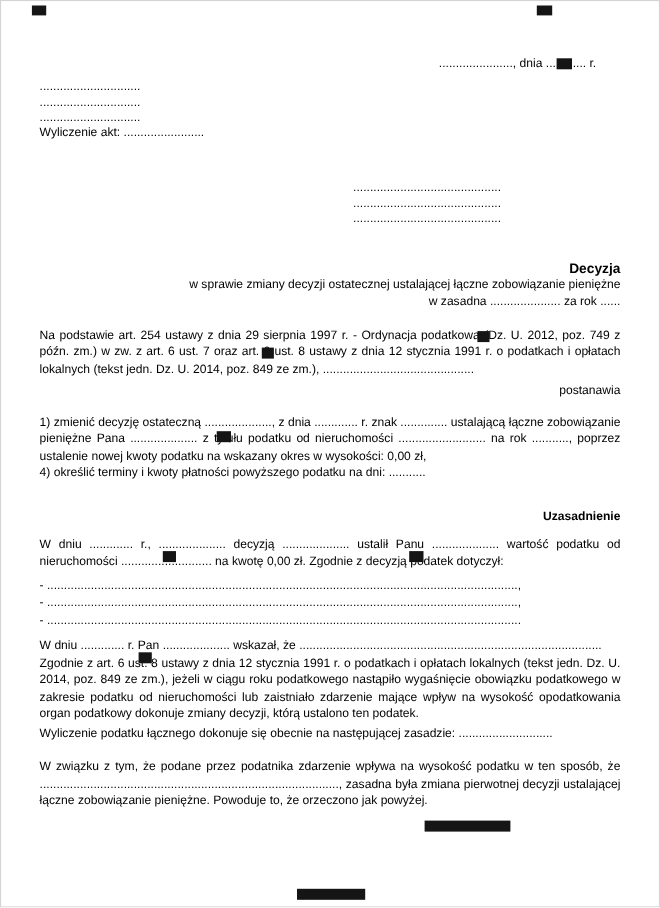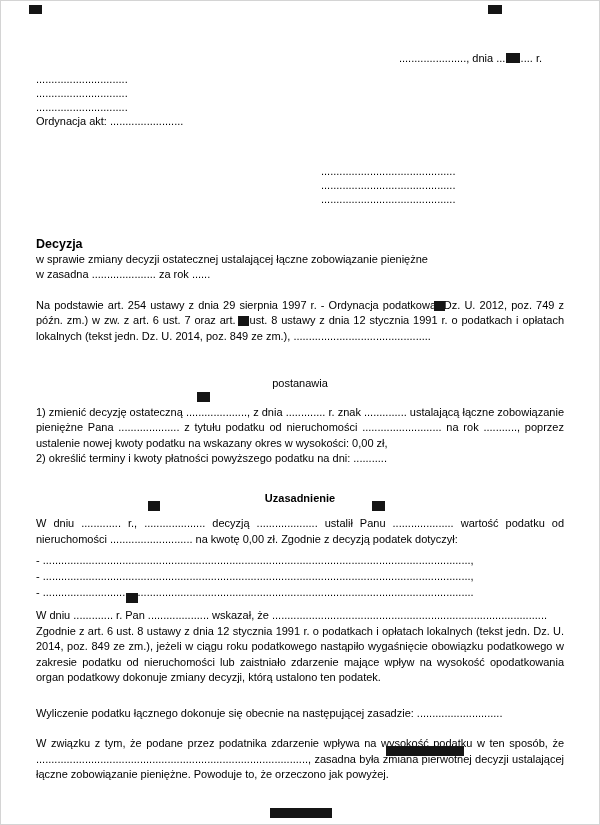--- a/index.html
+++ b/index.html
@@ -14,70 +14,70 @@
     font-size: 11px;
     line-height: 15.5px;
     color: #000000;
     overflow: hidden;
   }
   .content { padding: 0 35px; }
   .date-line { padding-top: 50px; text-align: right; padding-right: 22px; }
   .addressee { margin-top: 5px; line-height: 14px; }
   .case-number { line-height: 14px; }
   .recipient { margin-top: 36px; margin-left: 285px; line-height: 14px; }
-  .title-block { margin-top: 30px; text-align: left; }
+  .title-block { margin-top: 30px; text-align: right; }
   .title-main { font-weight: bold; font-size: 12.5px; line-height: 16px; }
   .title-sub { font-weight: normal; font-size: 11px; line-height: 15px; }
   .para { text-align: justify; }
   .p-legal { margin-top: 16px; }
-  .p-postanawia { margin-top: 32px; text-align: center; }
+  .p-postanawia { margin-top: 4px; text-align: right; }
   .p-points { margin-top: 13px; }
-  .h-uzasadnienie { margin-top: 24px; text-align: center; font-weight: bold; }
+  .h-uzasadnienie { margin-top: 24px; text-align: right; font-weight: bold; }
   .p-ustalil { margin-top: 10px; }
   .dash-list { margin-top: 5px; line-height: 16px; }
   .p-wskazal { margin-top: 8px; }
   .p-zgodnie { }
-  .p-wyliczenie { margin-top: 20px; }
+  .p-wyliczenie { margin-top: 2px; }
   .p-wzwiazku { margin-top: 15px; }
   .mark { position: absolute; background: #151515; }
 </style>
 </head>
 <body>
 
 <div class="page">
   <div class="content">
 
     <div class="date-line">......................, dnia ............ r.</div>
 
     <div class="addressee">
       <div>..............................</div>
       <div>..............................</div>
       <div>..............................</div>
-      <div class="case-number">Ordynacja akt: ........................</div>
+      <div class="case-number">Wyliczenie akt: ........................</div>
     </div>
 
     <div class="recipient">
       <div>............................................</div>
       <div>............................................</div>
       <div>............................................</div>
     </div>
 
     <div class="title-block">
       <div class="title-main">Decyzja</div>
       <div class="title-sub">w sprawie zmiany decyzji ostatecznej ustalającej łączne zobowiązanie pieniężne</div>
       <div class="title-sub">w zasadna ..................... za rok ......</div>
     </div>
 
     <p class="para p-legal">Na podstawie art. 254 ustawy z dnia 29 sierpnia 1997 r. - Ordynacja podatkowa (Dz. U. 2012, poz. 749 z późn. zm.) w zw. z art. 6 ust. 7 oraz art. 6 ust. 8 ustawy z dnia 12 stycznia 1991 r. o podatkach i opłatach lokalnych (tekst jedn. Dz. U. 2014, poz. 849 ze zm.), .............................................</p>
 
     <p class="p-postanawia">postanawia</p>
 
     <div class="p-points">
       <p class="para">1) zmienić decyzję ostateczną ...................., z dnia ............. r. znak .............. ustalającą łączne zobowiązanie pieniężne Pana .................... z tytułu podatku od nieruchomości .......................... na rok ..........., poprzez ustalenie nowej kwoty podatku na wskazany okres w wysokości: 0,00 zł,</p>
-      <p class="para">2) określić terminy i kwoty płatności powyższego podatku na dni: ...........</p>
+      <p class="para">4) określić terminy i kwoty płatności powyższego podatku na dni: ...........</p>
     </div>
 
     <p class="h-uzasadnienie">Uzasadnienie</p>
 
     <p class="para p-ustalil">W dniu ............. r., .................... decyzją .................... ustalił Panu .................... wartość podatku od nieruchomości ........................... na kwotę 0,00 zł. Zgodnie z decyzją podatek dotyczył:</p>
 
     <div class="dash-list">
       <div>- ............................................................................................................................................,</div>
       <div>- ............................................................................................................................................,</div>
       <div>- .............................................................................................................................................</div>

